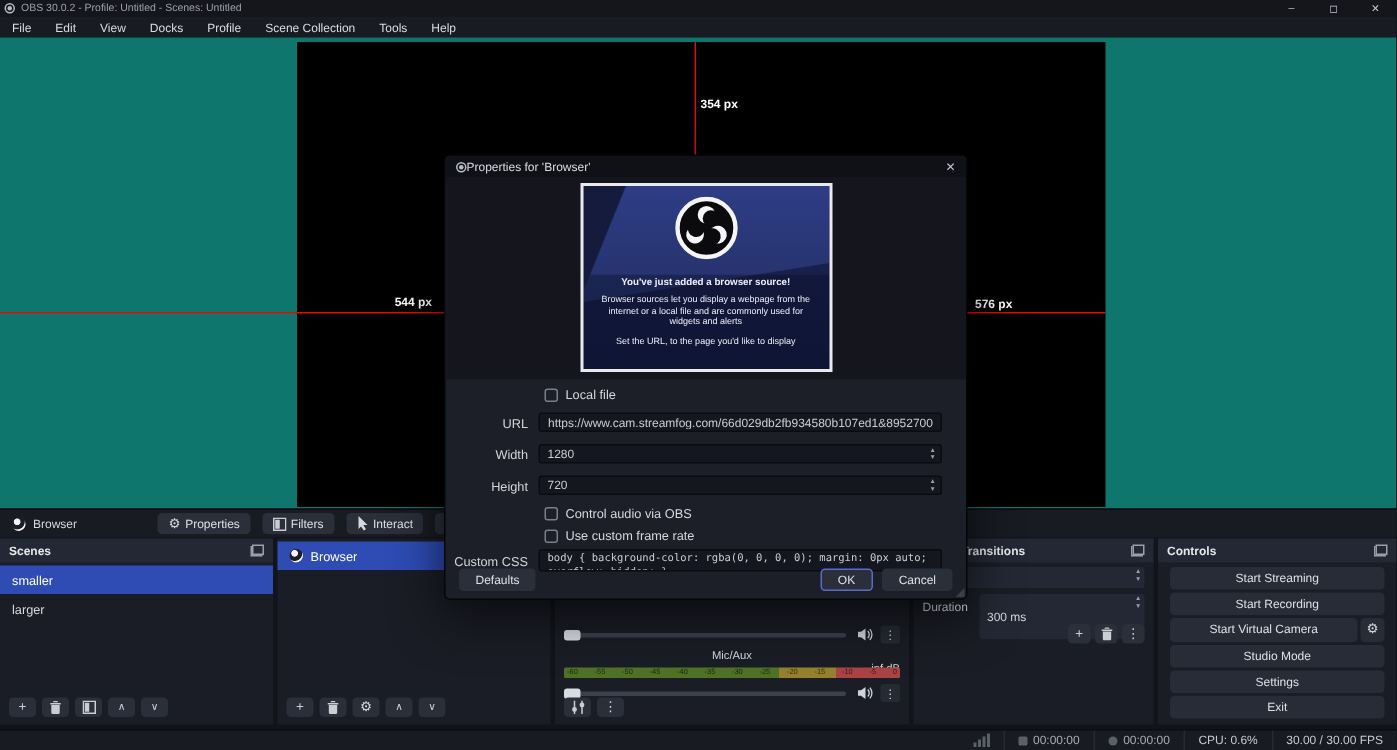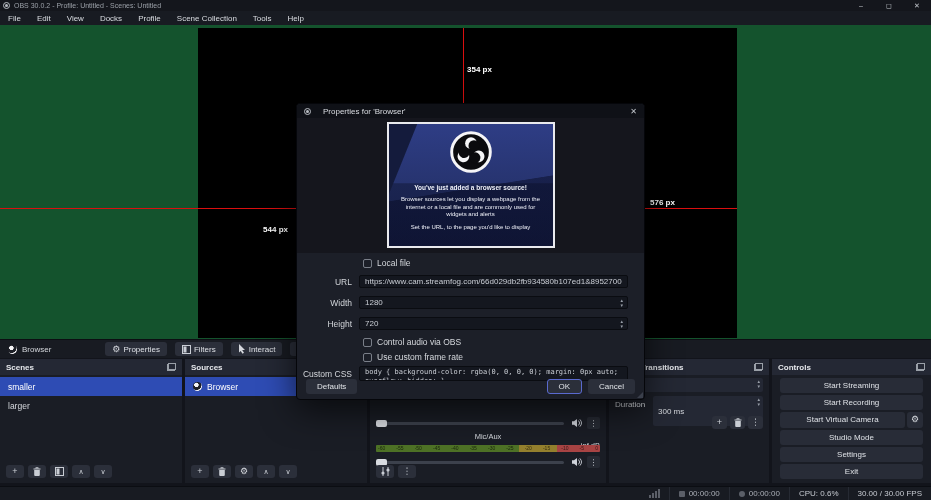--- a/index.html
+++ b/index.html
@@ -12,27 +12,27 @@
   .titlebar { position:absolute; top:0; left:0; right:0; height:11px; background:#14161c;
     display:flex; align-items:center; font-size:7px; color:#9ba0a8; }
   .app-logo { width:7px; height:7px; border-radius:50%; border:1px solid #b9bdc4; background:#14161c; margin:0 4px 0 3px; position:relative;}
   .app-logo::after{content:"";position:absolute;left:1px;top:1px;width:3px;height:3px;border-radius:50%;background:#b9bdc4;}
   .win-btns { margin-left:auto; display:flex; }
   .win-btn { width:28px; height:11px; display:flex; align-items:center; justify-content:center; font-size:7px; color:#c3c7cd; }
   .menubar { position:absolute; top:11px; left:0; right:0; height:14px; background:#181b22;
     display:flex; align-items:flex-start; font-size:8px; color:#dadde2; }
   .menu-item { padding:0 8px; height:14px; display:flex; align-items:center; }
   
-  .workspace { position:absolute; top:25px; left:0; right:0; height:314px; background:#14532d; }
+  .workspace { position:absolute; top:25px; left:0; right:0; height:314px; background:#0f766e; }
   .canvas { position:absolute; left:198px; top:3px; width:539px; height:310px; background:#000; }
   .guide-v { position:absolute; left:463px; top:3px; width:1px; height:310px; background:#da0f0f; }
   .guide-h { position:absolute; left:0; top:183px; width:737px; height:1px; background:#da0f0f; }
   .guide-label { position:absolute; font-size:8px; font-weight:bold; color:#fff; text-shadow:0 0 2px #000, 0 0 2px #000; }
   .gl-top { left:467px; top:40px; }
-  .gl-left { left:250px; top:172px; width:38px; text-align:right;margin-top:28px; }
+  .gl-left { left:250px; top:172px; width:38px; text-align:right; }
   .gl-right { left:650px; top:173px; }
   
   .src-toolbar { position:absolute; top:339px; left:0; right:0; height:19px; background:#181b22;
     border-top:1px solid #0c0e13; display:flex; align-items:center; font-size:8px; }
   .globe { width:9px; height:9px; border-radius:50%; background:radial-gradient(circle at 38% 32%, #f4f4f6 0 24%, #1d1f26 30% 58%, #f4f4f6 64% 74%, #1d1f26 80%); margin:0 5px 0 8px; flex:none;}
   .tb-btn { display:flex; align-items:center; gap:3px; height:14px; padding:0 7px; margin-right:8px;
     background:#2b2f3a; border-radius:3px; color:#dde0e5; }
   .tb-btn svg, .ibtn svg { display:block; }
   .gear-glyph { font-size:9px; line-height:9px; color:#d5d8dd; }
   
@@ -82,21 +82,21 @@
   .st-seg { display:flex; align-items:center; gap:4px; padding:0 9px; height:14px; border-left:1px solid #262a33; }
   .sig { display:flex; align-items:flex-end; gap:1px; }
   .sig i { display:block; width:2px; background:#5b5f68; }
   .dot { width:6px; height:6px; border-radius:50%; background:#5b5f68; }
   .sq { width:6px; height:6px; background:#5b5f68; border-radius:1px; }
   
   .dlg { position:absolute; left:296px; top:103px; width:349px; height:297px; z-index:10;
     background:#1c1f28; border:1px solid #05060a; border-radius:4px;
     box-shadow:0 10px 34px rgba(0,0,0,.65); }
   .dlg-title { height:14px; background:#0f1117; border-radius:4px 4px 0 0; display:flex; align-items:center;
-    padding:0 7px; font-size:8px; color:#d9dce1; gap:12px; }
+    padding:0 7px; font-size:8px; color:#d9dce1; gap:0; }
   .dlg-close { margin-left:auto; font-size:8px; color:#c3c7cd; }
   .dlg-preview { height:135px; background:#15161d; display:flex; justify-content:center; }
   .banner { margin-top:4px; width:168px; height:126px; border:2px solid #e9eaee; text-align:center;
     background:
       linear-gradient(112deg, #141b3c 0 13%, rgba(0,0,0,0) 13.5%),
       linear-gradient(171deg, rgba(0,0,0,0) 0 52%, rgba(5,8,30,.45) 52.5%),
       linear-gradient(180deg, #2e3d85 0%, #273470 48%, #1b2552 49%, #171f46 100%);
     color:#eef0f8; }
   .banner h1 { font-size:6.5px; font-weight:bold; margin-top:7px; }
   .banner p { font-size:6px; line-height:7.5px; margin:5px 9px 0; }
@@ -211,24 +211,20 @@
             <rect x="0.5" y="0.5" width="8" height="8" fill="none" stroke="#c9cdd4"></rect>
             <rect x="1.5" y="1.5" width="3" height="6" fill="#c9cdd4"></rect>
           </svg>
         </span>
       <span class="ibtn chev">∧</span>
       <span class="ibtn chev">∨</span>
     </div>
   </div>
 
   <div class="panel p-sources">
-    <div class="p-head">
-      <span>Sources</span>
-      <span class="popout"></span>
-    </div>
     <div class="list">
       <div class="list-item sel">
         <span class="globe" style="margin:0;"></span>
         <span>Browser</span>
       </div>
     </div>
     <div class="p-foot">
       <span class="ibtn">+</span>
       <span class="ibtn">
           <svg width="8" height="9" viewBox="0 0 8 9">

